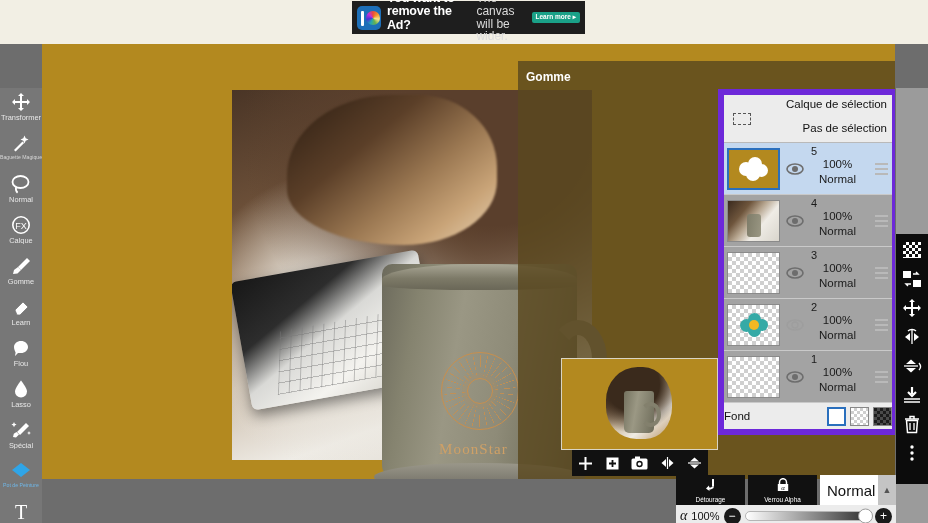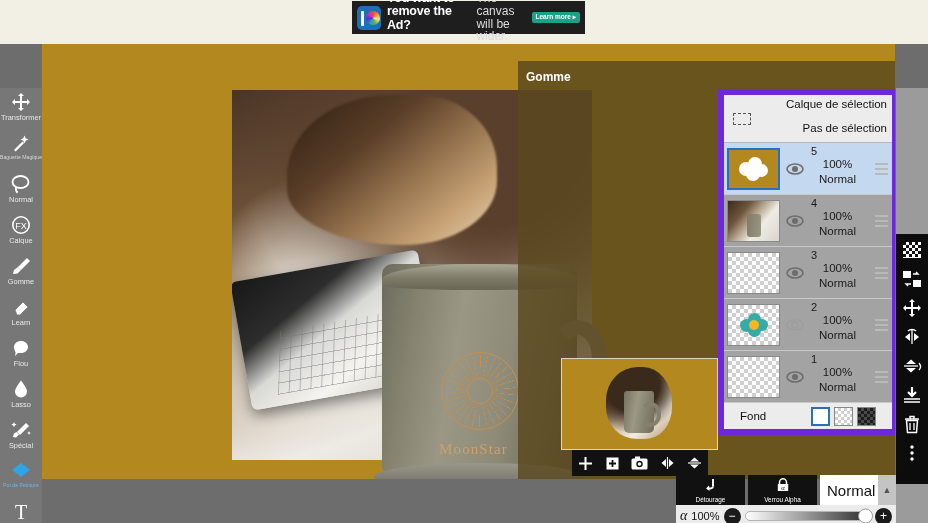--- a/index.html
+++ b/index.html
@@ -207,21 +207,21 @@
   #sel-row .selbox {
     width: 18px; height: 12px; border: 1.3px dashed #555; margin: 0 auto;
   }
   #sel-row .seltext { flex: 1 1 auto; position: relative; height: 100%; }
   #sel-row .t1 { position: absolute; left: 0; right: 2px; top: 3px; text-align: right; font-size: 11.5px; color: #111;}
   #sel-row .t2 { position: absolute; left: 0; right: 2px; top: 27px; text-align: right; font-size: 11.5px; color: #111;}
 
   
   #fond-row {
     display: flex; align-items: center; height: 26px; background: #ececec;
-    padding: 0 16px; justify-content: space-between;
+    padding: 0 0; justify-content: space-between;
   }
   #fond-label { font-size: 11.5px; color: #111; }
   #fond-swatches { display: flex; gap: 4px; }
   .sw { width: 19px; height: 19px; border: 1px solid #888; }
   .sw.white { background: #fff; border: 2px solid #2a6fbd; }
   .sw.checker {
     background-image:
       linear-gradient(45deg,#cfcfcf 25%, transparent 25%, transparent 75%, #cfcfcf 75%),
       linear-gradient(45deg,#cfcfcf 25%, #fff 25%, #fff 75%, #cfcfcf 75%);
     background-size: 6px 6px; background-position: 0 0, 3px 3px;

